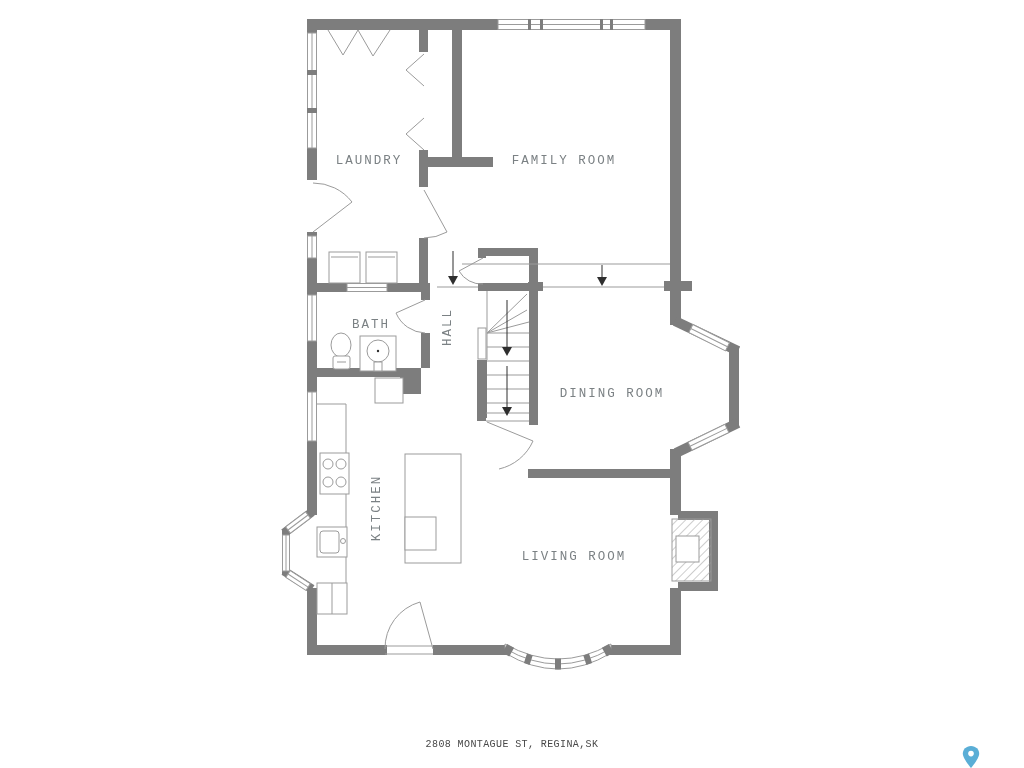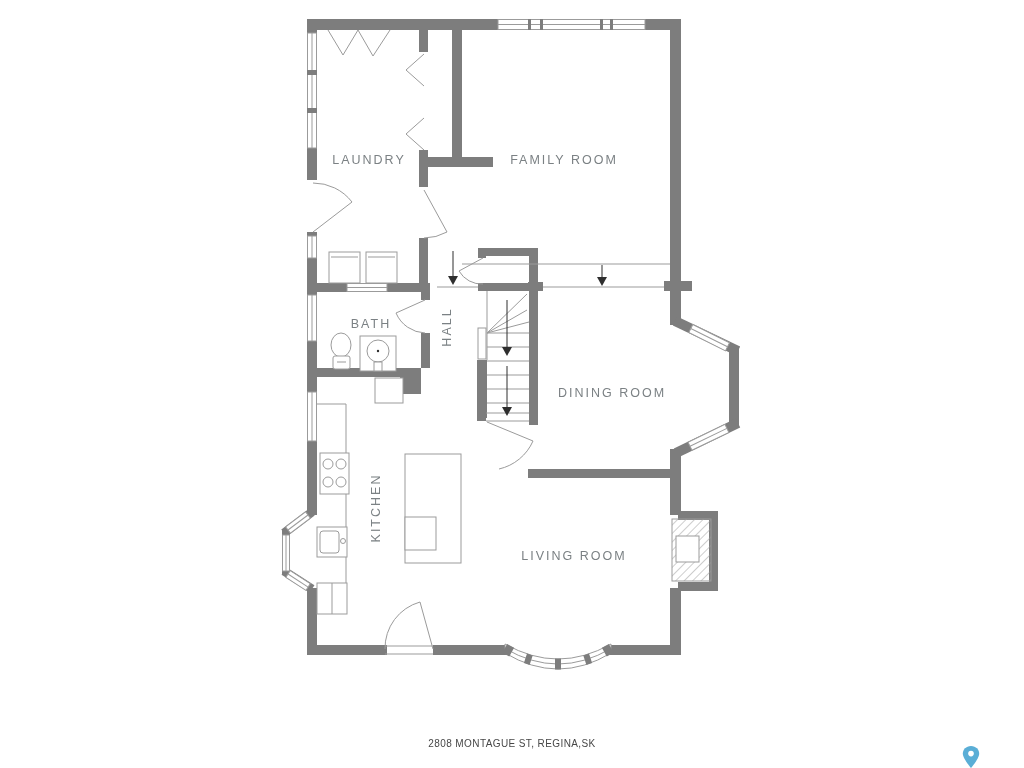--- a/index.html
+++ b/index.html
@@ -1,17 +1,17 @@
 <!DOCTYPE html>
 <html><head>
 <meta charset="utf-8">
 <style>
   html,body{margin:0;padding:0;background:#ffffff;}
   .page{position:relative;width:1024px;height:768px;background:#ffffff;overflow:hidden;
-        font-family:Liberation Sans, sans-serif;}
+        font-family:Liberation Mono, monospace;}
   svg{display:block;}
   .room-label{fill:#7b8184;font-size:12.5px;letter-spacing:2px;}
   .addr{fill:#474747;font-size:10px;letter-spacing:0.4px;}
   .wall{fill:#7d7d7d;}
   .wline{stroke:#7d7d7d;fill:none;}
   .thin{stroke:#9b9b9b;stroke-width:1;fill:none;}
   .fix{stroke:#9b9b9b;stroke-width:1;fill:#ffffff;}
   .win{fill:#ffffff;stroke:#9b9b9b;stroke-width:1;}
   .arrow{stroke:#2e2e2e;stroke-width:1;fill:none;}
   .arrowhead{fill:#2e2e2e;stroke:none;}

